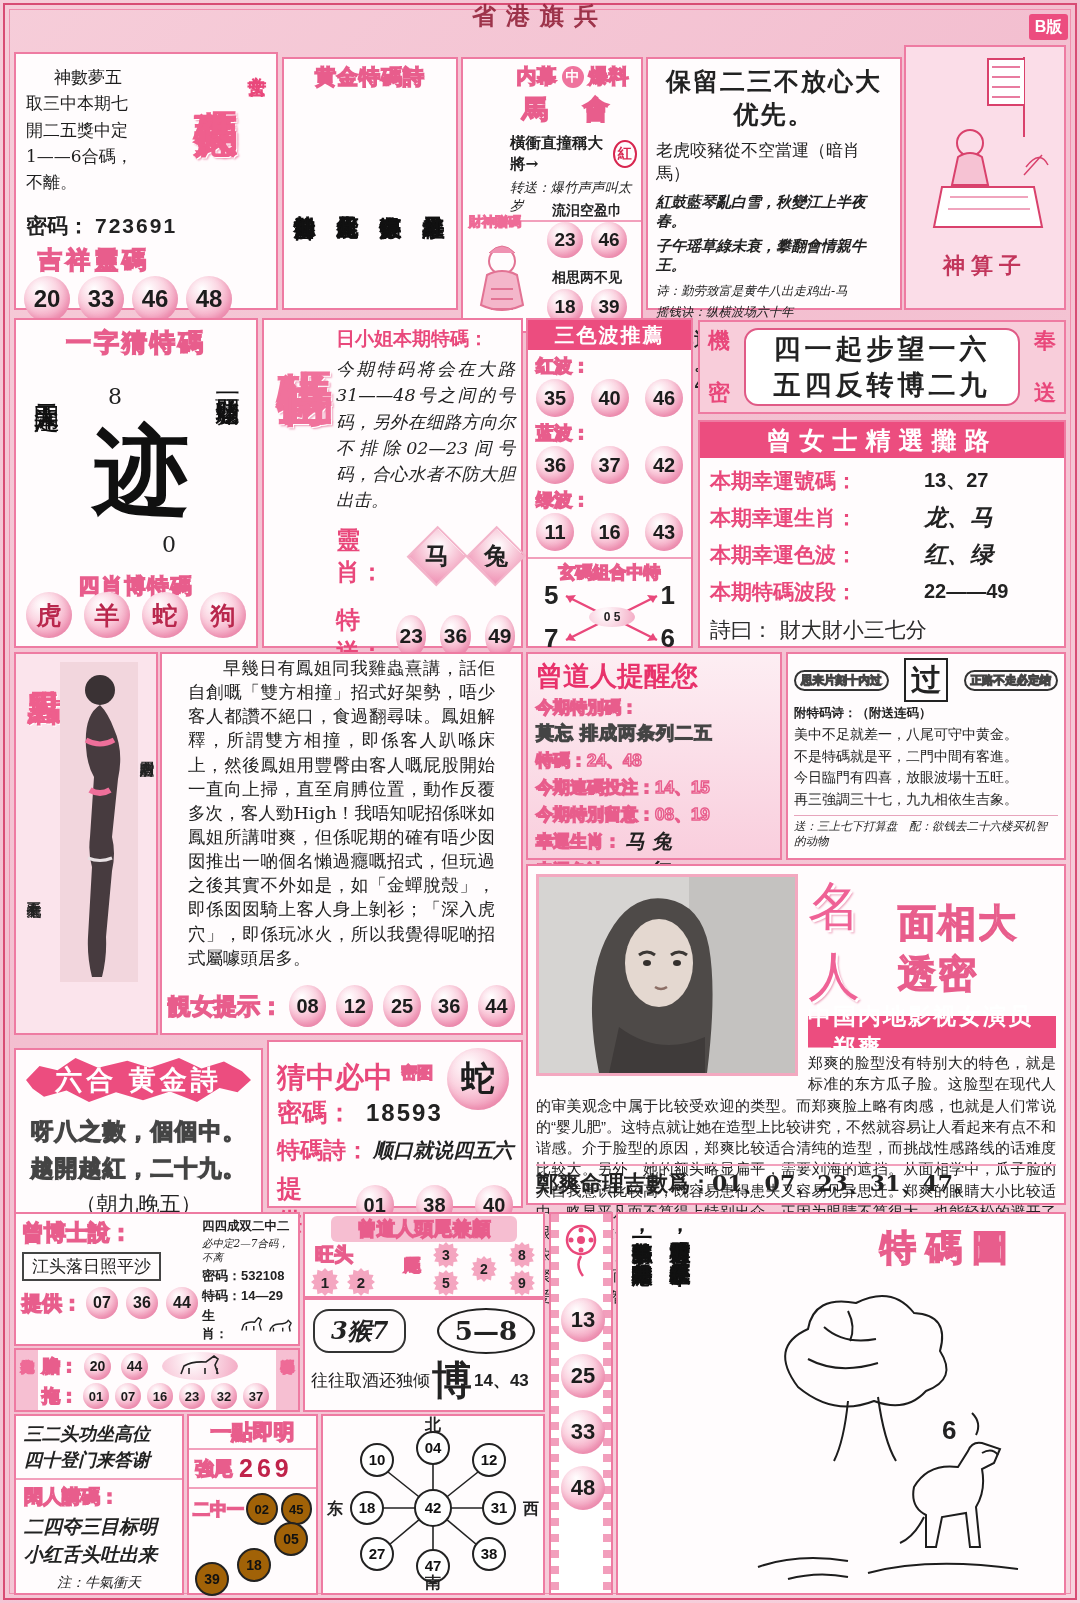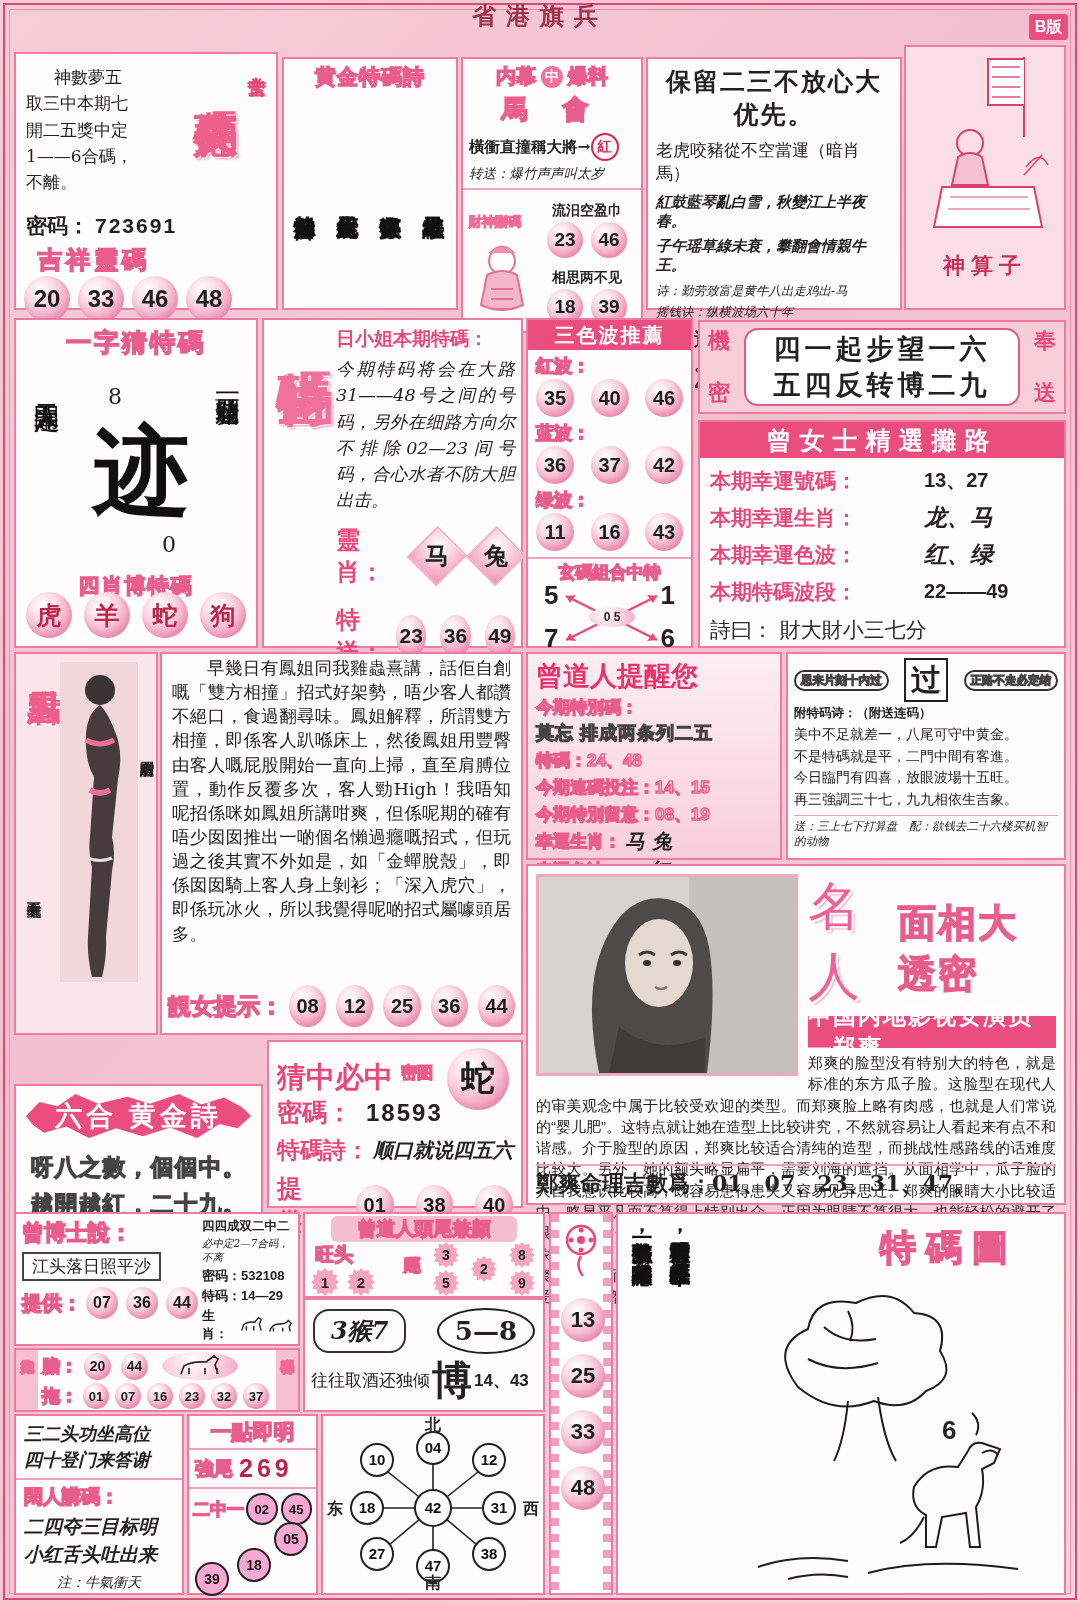--- a/index.html
+++ b/index.html
@@ -15,21 +15,21 @@
   .pink{color:#e9487b;}
   .olp{color:#fff;-webkit-text-stroke:1.2px #ee6b97;text-shadow:0 0 1px #f4a4c0;font-weight:700;}
   .olp2{color:#fdeaf1;-webkit-text-stroke:1.5px #e85d8c;font-weight:700;}
   .old{color:#fff;-webkit-text-stroke:1.1px #444;text-shadow:0 0 1px #777;font-weight:700;}
   .bar{background:#ec4d7f;color:#fff;font-weight:700;display:flex;align-items:center;justify-content:center;}
   .row{display:flex;align-items:center;}
   .ball{display:inline-flex;align-items:center;justify-content:center;border-radius:50%;
         background:radial-gradient(circle at 35% 28%,#ffffff 0%,#fbd4e1 38%,#f3a2bf 72%,#ec86ad 100%);
         color:#1c1c1c;font-weight:700;box-shadow:inset -2px -3px 6px rgba(221,98,141,.35);}
   .ocir{display:inline-flex;align-items:center;justify-content:center;border-radius:50%;
-        border:2.5px solid #222;background:#f9a8d4;color:#111;font-weight:700;}
+        border:2.5px solid #222;background:#a16207;color:#111;font-weight:700;}
   .dia{display:flex;align-items:center;justify-content:center;
        background:radial-gradient(circle at 35% 28%,#fff,#f6bcd0 60%,#ef92b5);
        transform:rotate(45deg);box-shadow:0 0 0 2px #f3b4ca;}
   .dia>span{transform:rotate(-45deg);font-family:"DejaVu Serif",serif;font-weight:700;}
   .star{clip-path:polygon(50% 0%,61% 12%,77% 6%,79% 23%,95% 25%,88% 40%,100% 50%,88% 60%,95% 75%,79% 77%,77% 94%,61% 88%,50% 100%,39% 88%,23% 94%,21% 77%,5% 75%,12% 60%,0% 50%,12% 40%,5% 25%,21% 23%,23% 6%,39% 12%);
         background:#f4a6c0;display:inline-flex;align-items:center;justify-content:center;color:#222;font-weight:700;}
   .divp{border-top:2px solid #f2a0bc;}
 </style>
 </head>
 <body>
@@ -67,21 +67,21 @@
   <div class="bx" style="left:282px;top:57px;width:176px;height:253px;">
     <div class="olp2" style="text-align:center;font-size:21px;margin-top:4px;letter-spacing:1px;">黄金特碼詩</div>
     <div class="row" style="justify-content:space-around;margin-top:8px;height:200px;">
       <div class="v serif" style="font-size:22px;font-weight:700;color:#111;">勝似富翁活神仙</div>
       <div class="v serif" style="font-size:22px;font-weight:700;color:#111;">人生何日能及此</div>
       <div class="v serif" style="font-size:22px;font-weight:700;color:#111;">懷中温存入夢中</div>
       <div class="v serif" style="font-size:22px;font-weight:700;color:#111;">月半攀桂紅又紅</div>
     </div>
   </div>
 
-  <div class="bx" style="left:461px;top:57px;width:182px;height:276px;">
+  <div class="bx" style="left:461px;top:57px;width:182px;height:276px;padding-left:41px;">
     <div class="row" style="justify-content:center;gap:5px;margin-top:4px;">
       <span class="olp2" style="font-size:20px;">内幕</span>
       <span style="width:22px;height:22px;border-radius:50%;background:#ef739d;color:#fff;font-size:14px;font-weight:700;display:inline-flex;align-items:center;justify-content:center;">中</span>
       <span class="olp2" style="font-size:20px;">爆料</span>
     </div>
     <div class="olp2" style="text-align:center;font-size:26px;letter-spacing:14px;margin-top:2px;">馬 會</div>
     <div class="row" style="margin:6px 4px 0 6px;">
       <span class="serif" style="font-size:15.5px;font-weight:700;">橫衝直撞稱大將→</span>
       <span style="width:24px;height:24px;border-radius:50%;border:2px solid #d8264f;color:#d8264f;font-size:14px;font-weight:700;display:inline-flex;align-items:center;justify-content:center;">紅</span>
     </div>
@@ -254,21 +254,21 @@
       <path d="M40 43 q-16 10 -14 42 q1 18 8 30 l-4 60 q-2 16 2 30 l-4 70 q-1 20 4 40 h10 q5 -20 4 -40 l6 -66 q4 -18 0 -34 l6 -58 q6 -28 -4 -50 q-6 -16 -14 -24 z" fill="#473b3f"></path>
       <path d="M26 78 q14 8 28 0" stroke="#ef6f9a" stroke-width="5" fill="none"></path>
       <path d="M30 128 q10 6 20 0" stroke="#ef6f9a" stroke-width="6" fill="none"></path>
       <path d="M28 196 q12 5 24 0" stroke="#e8e0e3" stroke-width="3" fill="none"></path>
     </svg>
     <div class="v serif" style="position:absolute;right:0px;top:96px;height:180px;font-size:15px;color:#222;">后者应防四八出</div>
     <div class="v serif" style="position:absolute;left:8px;bottom:6px;height:136px;font-size:15px;color:#222;">中奖不看五七来</div>
   </div>
 
   <div class="bx" style="left:160px;top:652px;width:363px;height:383px;">
-    <div class="serif" style="padding:2px 10px;font-size:17.5px;line-height:1.38;text-align:justify;text-indent:2em;">早幾日有鳳姐同我雞蟲熹講，話佢自創嘅「雙方相撞」招式好架勢，唔少客人都讚不絕口，食過翻尋味。鳳姐解釋，所謂雙方相撞，即係客人趴喺床上，然後鳳姐用豐臀由客人嘅屁股開始一直向上掃，直至肩膊位置，動作反覆多次，客人勁High！我唔知呢招係咪如鳳姐所講咁爽，但係呢期的確有唔少囡囡推出一啲個名懶過癮嘅招式，但玩過之後其實不外如是，如「金蟬脫殼」，即係囡囡騎上客人身上剝衫；「深入虎穴」，即係玩冰火，所以我覺得呢啲招式屬噱頭居多。</div>
+    <div class="serif" style="padding:2px 26px;font-size:17.5px;line-height:1.38;text-align:justify;text-indent:2em;">早幾日有鳳姐同我雞蟲熹講，話佢自創嘅「雙方相撞」招式好架勢，唔少客人都讚不絕口，食過翻尋味。鳳姐解釋，所謂雙方相撞，即係客人趴喺床上，然後鳳姐用豐臀由客人嘅屁股開始一直向上掃，直至肩膊位置，動作反覆多次，客人勁High！我唔知呢招係咪如鳳姐所講咁爽，但係呢期的確有唔少囡囡推出一啲個名懶過癮嘅招式，但玩過之後其實不外如是，如「金蟬脫殼」，即係囡囡騎上客人身上剝衫；「深入虎穴」，即係玩冰火，所以我覺得呢啲招式屬噱頭居多。</div>
     <div class="row" style="position:absolute;left:6px;right:6px;bottom:6px;">
       <span class="olp2" style="font-size:23px;white-space:nowrap;">靚女提示：</span>
       <span class="ball" style="width:42px;height:42px;font-size:20px;margin-left:6px;">08</span>
       <span class="ball" style="width:42px;height:42px;font-size:20px;margin-left:10px;">12</span>
       <span class="ball" style="width:42px;height:42px;font-size:20px;margin-left:10px;">25</span>
       <span class="ball" style="width:42px;height:42px;font-size:20px;margin-left:10px;">36</span>
       <span class="ball" style="width:42px;height:42px;font-size:20px;margin-left:10px;">44</span>
     </div>
   </div>
 
@@ -321,21 +321,21 @@
       <div class="row" style="justify-content:flex-start;gap:8px;">
         <span style="font-size:52px;font-weight:400;color:#ef6296;font-family:'DejaVu Serif',serif;text-shadow:2px 2px 0 #fff,3px 3px 2px #eda0bb;">名人</span>
         <span class="olp2" style="font-size:38px;letter-spacing:2px;margin-top:14px;">面相大透密</span>
       </div>
       <div class="bar" style="height:32px;font-size:23px;letter-spacing:2px;margin-top:4px;">中国内地影视女演员—郑爽</div>
       <div style="font-size:15px;line-height:1.42;text-align:justify;margin-top:4px;">郑爽的脸型没有特别大的特色，就是标准的东方瓜子脸。这脸型在现代人的审美观念中属于比较受欢迎的类型。而郑爽脸上略有肉感，也就是人们常说的“婴儿肥”。这特点就让她在造型上比较讲究，不然就容易让人看起来有点不和谐感。介于脸型的原因，郑爽比较适合清纯的造型，而挑战性感路线的话难度比较大。另外，她的额头略显扁平，需要刘海的遮挡。从面相学中，瓜子脸的人自我意识比较高，既容易患得患失又容易见异思迁。郑爽的眼睛大小比较适中，略显平凡而不算得上特别出众。正因为眼睛不算很大，也能轻松的避开了眼黑少的这个高频率出现的大众缺点。郑爽颧骨丰满肉实，女人眉毛不可太浓，郑爽的眉毛与颧相不搭，有些破相了，少了一份福气。女人眉毛要清、聚、淡、顺而生，忌黑浓密实、逆生、斜竖粗密而盖眼。郑爽的眉毛暗示着为爱愚昧，心智手巧，情感缘多，但不得良缘。</div>
     </div>
     <div class="serif" style="position:absolute;left:8px;right:8px;bottom:4px;font-size:22px;font-weight:700;border-top:2px solid #f2a0bc;padding-top:3px;">鄭爽命理吉數爲：01、07、23、31、47。</div>
   </div>
 
-  <div class="bx" style="left:14px;top:1084px;width:249px;height:168px;">
+  <div class="bx" style="left:14px;top:1048px;width:249px;height:168px;">
     <div class="bar" style="margin:8px 10px 0;height:44px;font-size:27px;letter-spacing:4px;clip-path:polygon(0% 50%,6% 18%,14% 28%,22% 0%,32% 22%,45% 6%,55% 22%,68% 0%,78% 24%,88% 8%,96% 30%,100% 50%,94% 78%,86% 68%,76% 100%,64% 76%,52% 96%,40% 78%,28% 100%,18% 74%,8% 88%,3% 70%);">六合 黄金詩</div>
     <div class="old serif" style="text-align:center;font-size:23px;margin-top:14px;letter-spacing:1px;">呀八之數，個個中。</div>
     <div class="old serif" style="text-align:center;font-size:23px;margin-top:6px;letter-spacing:1px;">越開越紅，二十九。</div>
     <div class="serif" style="text-align:center;font-size:21px;margin-top:6px;">（朝九晚五）</div>
   </div>
 
   <div class="bx" style="left:267px;top:1040px;width:256px;height:168px;padding:4px 8px;">
     <div class="row">
       <span class="pink" style="font-size:29px;font-weight:700;">猜中必中</span>
       <span class="olp2" style="font-size:16px;margin-left:8px;margin-top:-10px;">密图</span>

